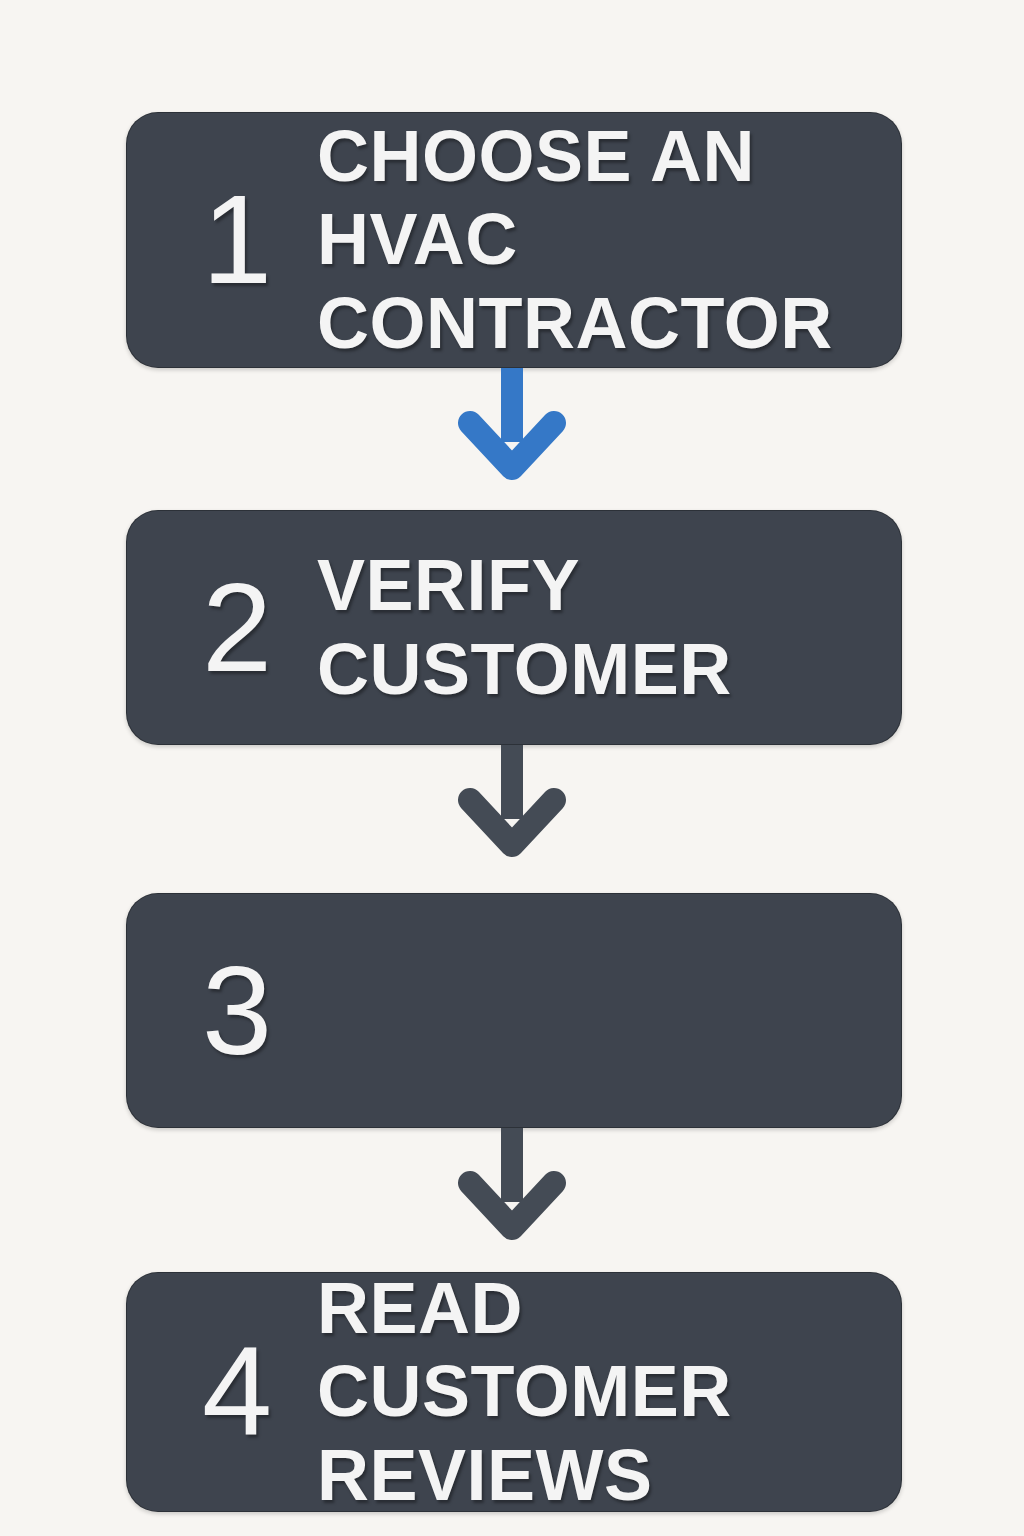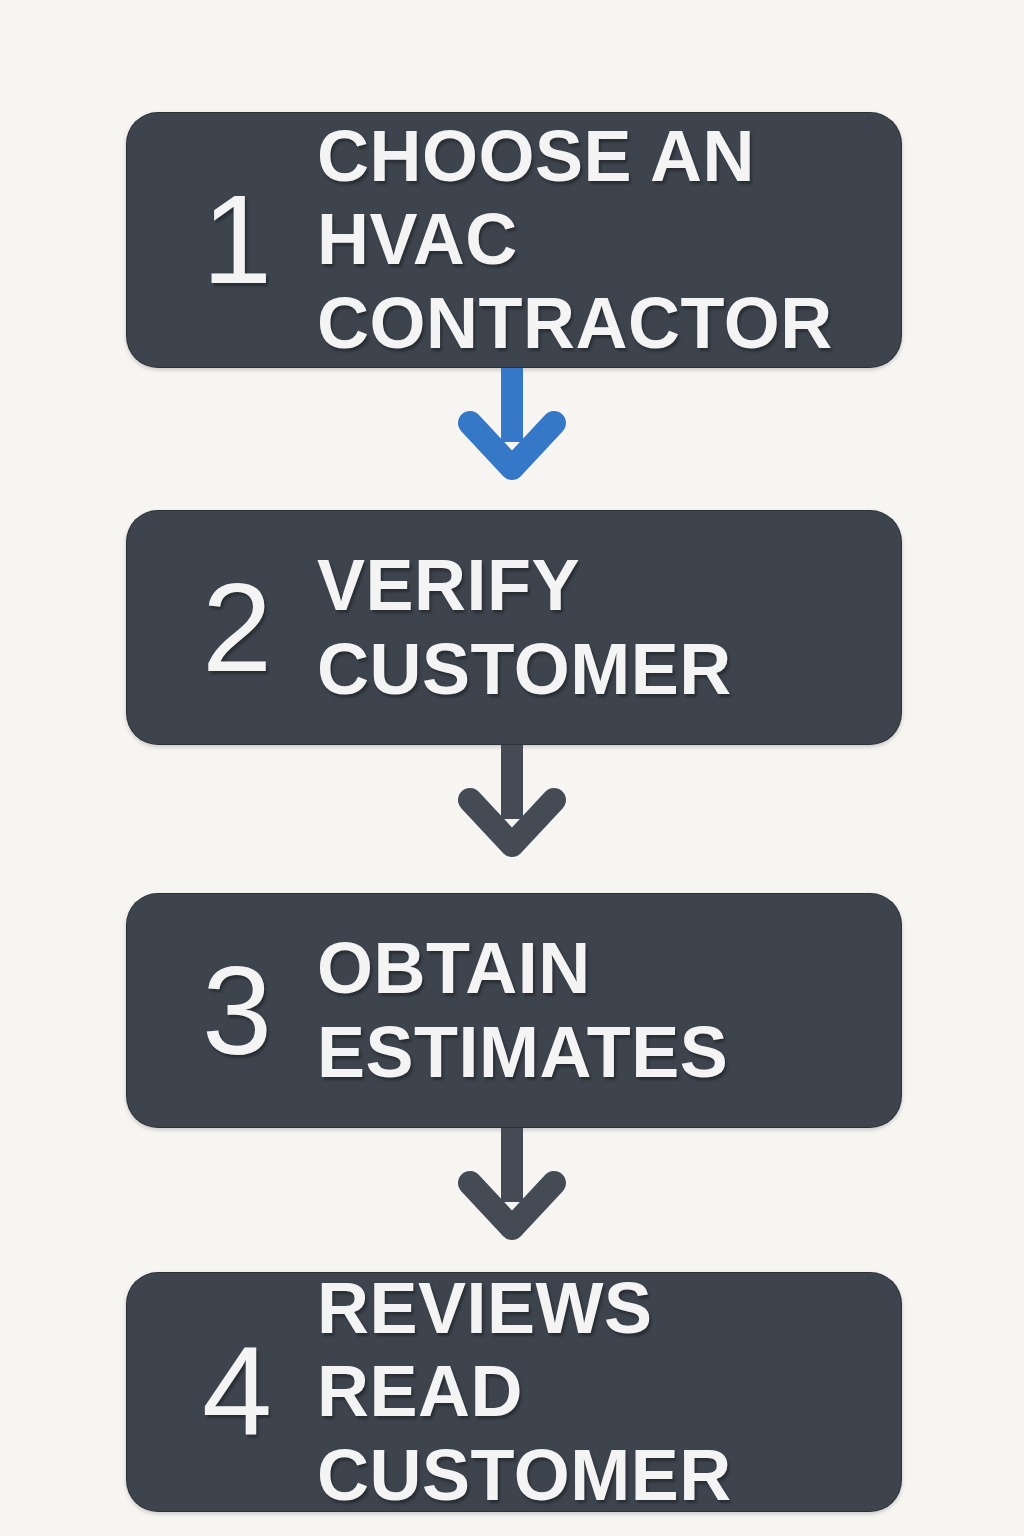--- a/index.html
+++ b/index.html
@@ -94,34 +94,30 @@
 
   <div class="arrow arrow-gray" style="top:745px">
     <svg width="110" height="125" viewBox="0 0 110 125" aria-hidden="true">
       <line x1="55" y1="0" x2="55" y2="74" stroke="currentColor" stroke-width="22"></line>
       <polyline points="13,55 55,100 97,55" fill="none" stroke="currentColor" stroke-width="24" stroke-linecap="round" stroke-linejoin="round"></polyline>
     </svg>
   </div>
 
   <section class="step" style="top:893px; height:235px">
     <div class="num">3</div>
-    <div class="label">
-      <div>OBTAIN</div>
-      <div>ESTIMATES</div>
-    </div>
   </section>
 
   <div class="arrow arrow-gray" style="top:1128px">
     <svg width="110" height="125" viewBox="0 0 110 125" aria-hidden="true">
       <line x1="55" y1="0" x2="55" y2="74" stroke="currentColor" stroke-width="22"></line>
       <polyline points="13,55 55,100 97,55" fill="none" stroke="currentColor" stroke-width="24" stroke-linecap="round" stroke-linejoin="round"></polyline>
     </svg>
   </div>
 
   <section class="step" style="top:1272px; height:240px">
     <div class="num">4</div>
     <div class="label">
+      <div>READ CUSTOMER</div>
       <div>REVIEWS</div>
-      <div>READ CUSTOMER</div>
     </div>
   </section>
 
 </div>
 
 </body></html>

